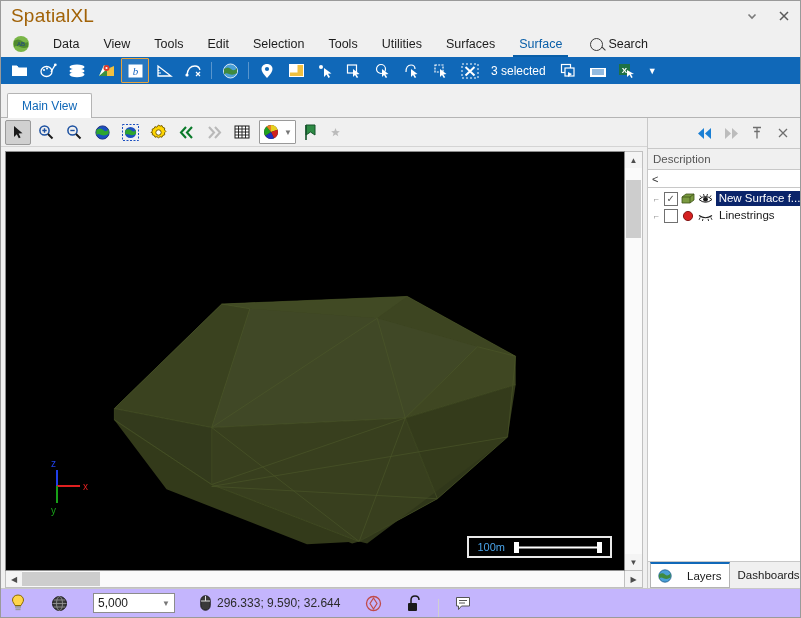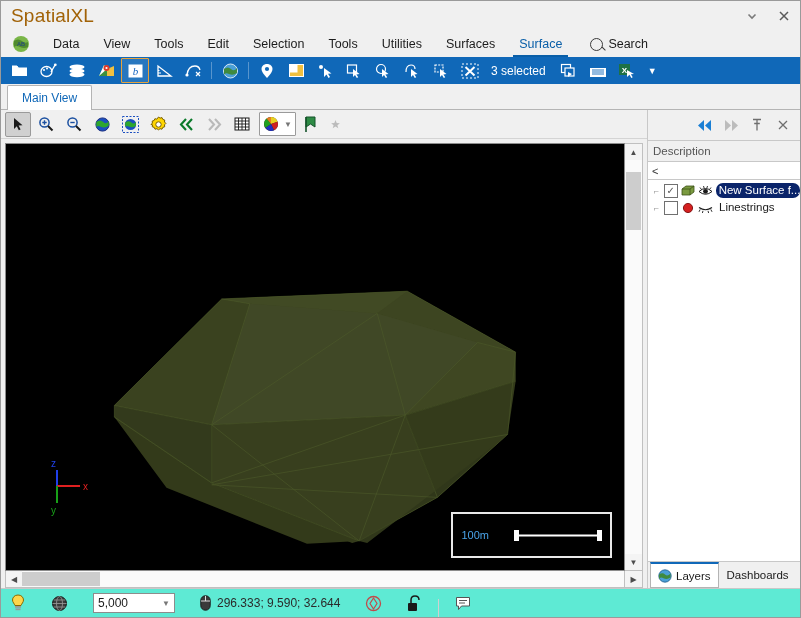--- a/index.html
+++ b/index.html
@@ -74,21 +74,21 @@
   }
   .tb-item.framed{border:1px solid #e8a33d;background:rgba(255,255,255,.1);}
   .tb-sel{
     color:#ffffff;font-size:12px;padding:0 8px 0 6px;white-space:nowrap;text-align:center;
   }
   .tb-sep{width:1px;height:17px;background:rgba(255,255,255,.3);margin:0 3px;}
   .tb-caret{color:#fff;font-size:9px;padding:0 6px;}
 
   
   .tabstrip{
-    height:26px;background:#f0f0f0;display:flex;align-items:flex-end;
+    height:34px;background:#f0f0f0;display:flex;align-items:flex-end;
     flex:0 0 auto;border-bottom:1px solid #b4b4b4;padding-left:6px;
     box-sizing:border-box;
   }
   .doc-tab{
     height:24px;padding:0 14px;display:flex;align-items:center;
     font-size:12px;color:#1068b8;background:#fff;
     border:1px solid #b4b4b4;border-bottom:none;border-radius:2px 2px 0 0;
     position:relative;top:1px;
   }
   .tabstrip-rest{flex:1;}
@@ -146,21 +146,21 @@
   .sb-track-h{flex:1 1 auto;position:relative;background:#fafafa;}
   .sb-thumb-h{position:absolute;top:1px;bottom:1px;left:0px;width:78px;background:#cdcdcd;}
   .sb-corner{width:17px;background:#f4f4f4;border:1px solid #c0c0c0;border-top:none;border-left:none;
     display:flex;align-items:center;justify-content:center;color:#4d4d4d;font-size:8px;flex:0 0 auto;}
 
   
   .axis-gizmo{position:absolute;left:42px;bottom:52px;width:48px;height:60px;}
   .scalebar{
     position:absolute;right:12px;bottom:12px;
     background:#000;border:2px solid #e8e8e8;
-    padding:15px 8px;display:flex;align-items:center;gap:25px;
+    padding:3px 8px;display:flex;align-items:center;gap:9px;
   }
   .scalebar-label{color:#4aa3e8;font-size:11px;}
 
   
   .right-pane{
     width:152px;flex:0 0 152px;background:#f0f0f0;display:flex;flex-direction:column;
   }
   .rp-header{
     height:30px;display:flex;align-items:center;justify-content:flex-end;gap:0px;
     padding-right:4px;flex:0 0 auto;border-bottom:1px solid #c8c8c8;
@@ -186,36 +186,36 @@
   }
   .tree-row{height:17px;display:flex;align-items:center;gap:3px;padding-left:4px;}
   .tree-dots{width:9px;height:17px;display:flex;align-items:center;justify-content:center;color:#999;font-size:9px;}
   .tree-cb{
     width:12px;height:12px;border:1px solid #707070;background:#fff;
     display:flex;align-items:center;justify-content:center;flex:0 0 auto;
   }
   .tree-cb span{font-size:10px;color:#555;line-height:1;}
   .tree-label{
     font-size:11.5px;padding:0 3px;white-space:nowrap;overflow:hidden;
-    text-overflow:clip;flex:1 1 auto;line-height:15px;border-radius:7px;
+    text-overflow:clip;flex:1 1 auto;line-height:15px;
   }
   .tree-row.selected .tree-label{background:#0a246a;color:#fff;}
   .rp-tabs{
     height:26px;display:flex;align-items:stretch;flex:0 0 auto;
     background:#f0f0f0;border-top:1px solid #c8c8c8;padding-left:2px;
   }
   .rp-tab{
-    display:flex;align-items:center;gap:4px;padding:0 7px;font-size:11.5px;
+    display:flex;align-items:center;gap:15px;padding:0 7px;font-size:11.5px;
     color:#1a1a1a;border:1px solid transparent;
   }
   .rp-tab.active{background:#fff;border:1px solid #b4b4b4;border-top:2px solid #1068b8;}
 
   
   .statusbar{
-    height:28px;background:#5eead4;border-top:1px solid #c8c8c8;
+    height:28px;background:#c4b5fd;border-top:1px solid #c8c8c8;
     display:flex;align-items:flex-end;flex:0 0 auto;gap:7px;
   }
   .sb-cell{
     height:28px;display:flex;align-items:center;gap:6px;padding:0 9px;
     font-size:12px;color:#2b2b2b;white-space:nowrap;
   }
   .scale-combo{
     height:20px;width:82px;border:1px solid #8c8c8c;background:#fff;
     display:flex;align-items:center;justify-content:space-between;
     padding:0 4px;font-size:12px;box-sizing:border-box;

